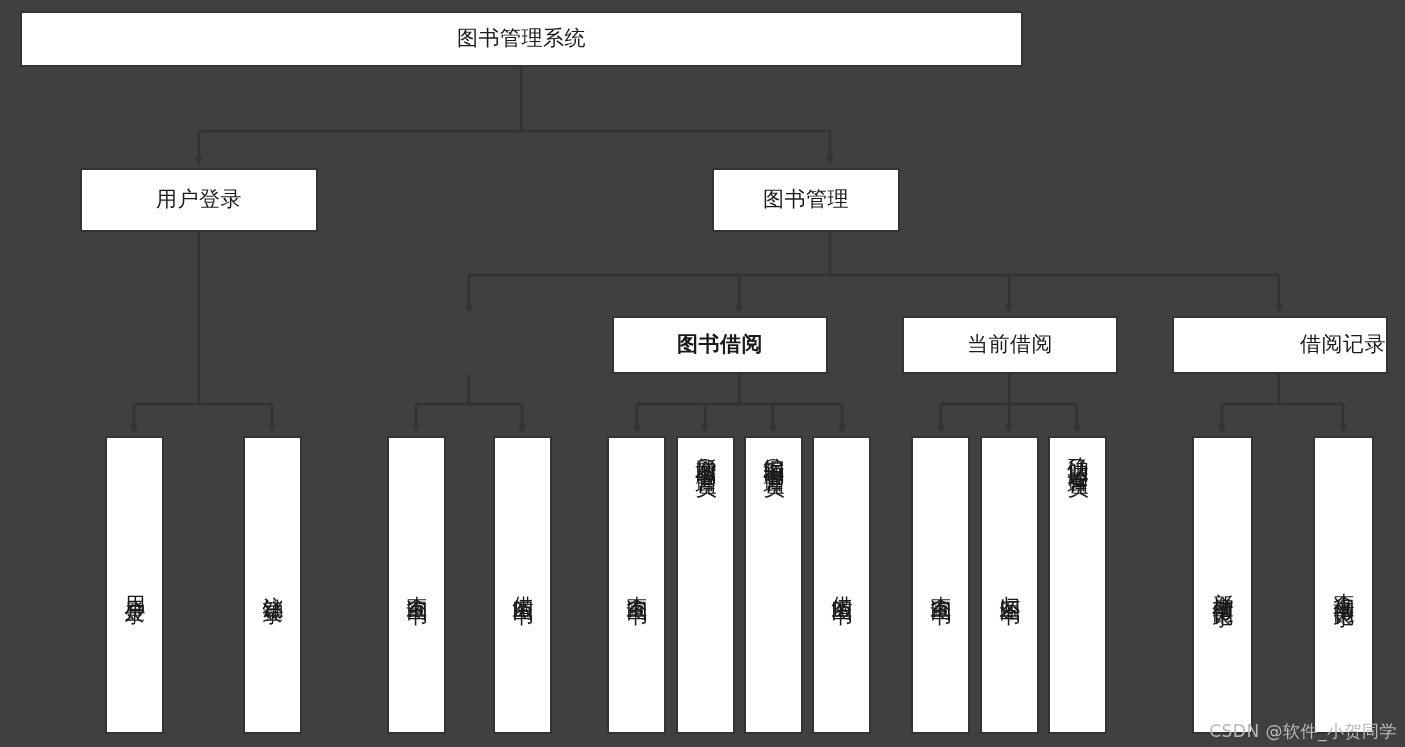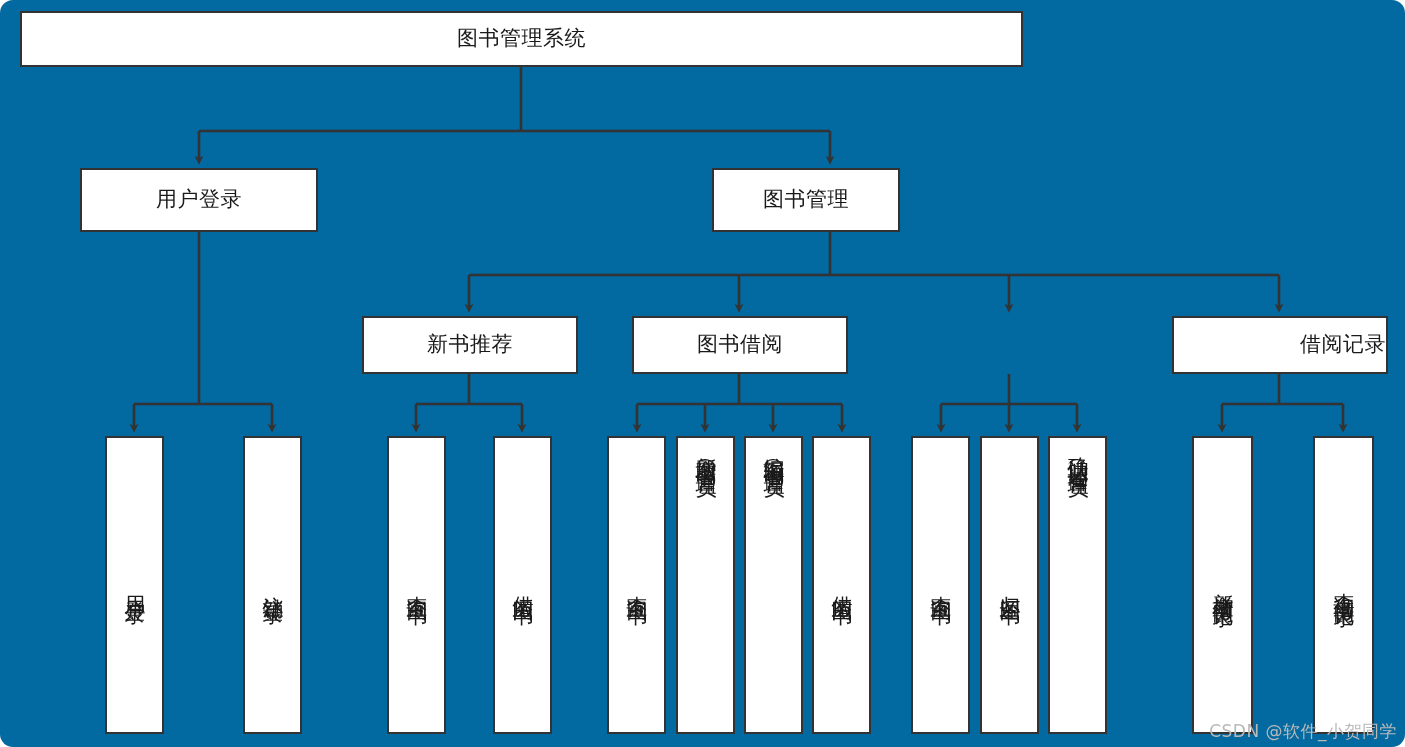--- a/index.html
+++ b/index.html
@@ -8,23 +8,22 @@
     padding: 0;
     background: #ffffff;
   }
   body {
     font-family: "DejaVu Sans", "Liberation Sans", sans-serif;
   }
   #diagram-canvas {
     position: relative;
     width: 1405px;
     height: 747px;
-    background: #0369a1;
+    background: #404040;
     overflow: hidden;
-    border-radius: 13px;
   }
   #edge-layer {
     position: absolute;
     left: 0;
     top: 0;
     width: 1405px;
     height: 747px;
     pointer-events: none;
   }
   .node {
@@ -143,28 +142,28 @@
   </div>
 
   <div class="node horiz" style="left:80px; top:168px; width:238px; height:64px;">
     <span class="node-label">用户登录</span>
   </div>
 
   <div class="node horiz" style="left:712px; top:168px; width:188px; height:64px;">
     <span class="node-label">图书管理</span>
   </div>
 
-  <div class="node horiz" style="left:362px; top:316px; width:216px; height:58px;">
-    <span class="node-label">新书推荐</span>
-  </div>
-
-  <div class="node horiz" style="left:632px; top:316px; width:216px; height:58px;">
+
+  <div class="node horiz" style="left:612px; top:316px; width:216px; height:58px;font-weight:bold;">
     <span class="node-label">图书借阅</span>
   </div>
 
+  <div class="node horiz" style="left:902px; top:316px; width:216px; height:58px;">
+    <span class="node-label">当前借阅</span>
+  </div>
 
   <div class="node horiz" style="left:1172px; top:316px; width:216px; height:58px;justify-content:flex-end;">
     <span class="node-label">借阅记录</span>
   </div>
 
   <div class="node vert centered" style="left:105px; top:436px; width:59px; height:298px;">
     <span class="node-label">用户登录</span>
   </div>
 
   <div class="node vert centered" style="left:243px; top:436px; width:59px; height:298px;">

